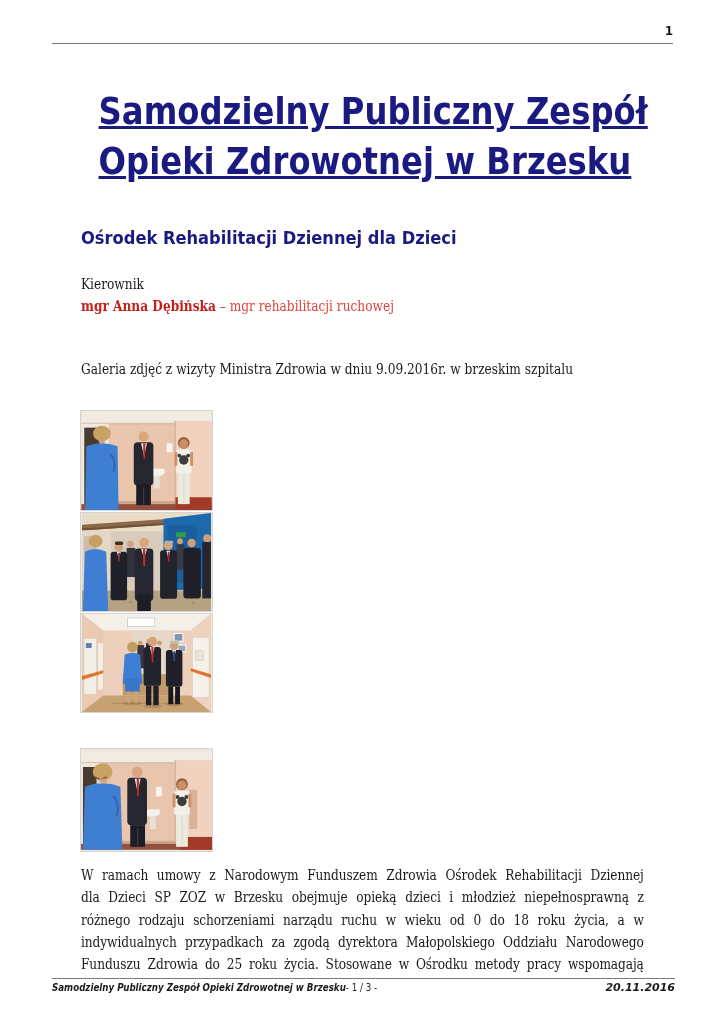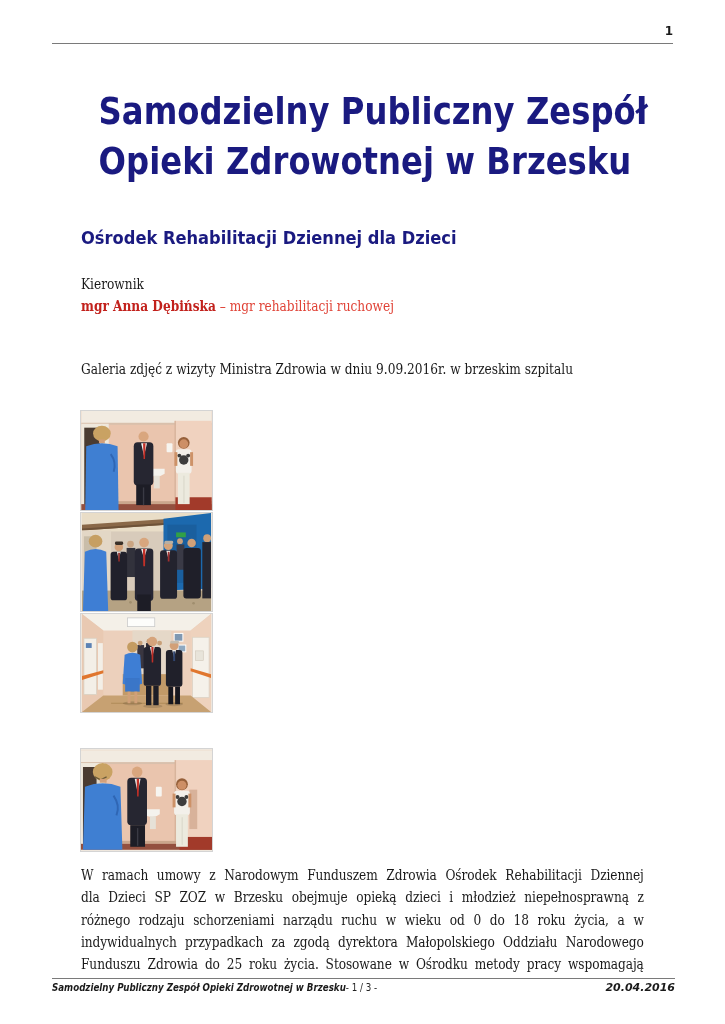--- a/index.html
+++ b/index.html
@@ -8,21 +8,21 @@
     font-family:"DejaVu Serif","Liberation Serif",serif;color:#1a1a1a;overflow:hidden;
   }
   .abs{position:absolute;}
   .sans{font-family:"DejaVu Sans","Liberation Sans",sans-serif;}
   .rule{position:absolute;height:1px;background:#7a7a7a;}
 
   .page-number{top:24px;right:52px;font-size:12px;font-weight:bold;}
 
   .doc-title{
     left:52px;top:86px;width:621px;text-align:left;
-    color:#1a1a80;font-weight:bold;font-size:38px;line-height:50px;
+    color:#1a1a80;font-weight:bold;font-size:38px;line-height:50px;text-decoration:underline;
   }
   .doc-title .tline{display:block;transform:scaleX(.85);transform-origin:50% 50%;white-space:nowrap;}
 
   .section-heading{
     left:81px;top:227px;color:#1a1a80;font-weight:bold;font-size:18.5px;
     white-space:nowrap;transform:scaleX(.88);transform-origin:0 0;
   }
 
   .kierownik-block{
     left:81px;top:274px;font-size:14.5px;line-height:21px;
@@ -261,15 +261,15 @@
   <div class="abs body-paragraph">
     <div class="pline">W ramach umowy z Narodowym Funduszem Zdrowia Ośrodek Rehabilitacji Dziennej</div>
     <div class="pline">dla Dzieci SP ZOZ w Brzesku obejmuje opieką dzieci i młodzież niepełnosprawną z</div>
     <div class="pline">różnego rodzaju schorzeniami narządu ruchu w wieku od 0 do 18 roku życia, a w</div>
     <div class="pline">indywidualnych przypadkach za zgodą dyrektora Małopolskiego Oddziału Narodowego</div>
     <div class="pline">Funduszu Zdrowia do 25 roku życia. Stosowane w Ośrodku metody pracy wspomagają</div>
   </div>
 
   <div class="rule footer-rule"></div>
   <div class="abs sans footer-left"><span>Samodzielny Publiczny Zespół Opieki Zdrowotnej w Brzesku</span><span class="page-indicator">- 1 / 3 -</span></div>
-  <div class="abs sans footer-date">20.04.2016</div>
+  <div class="abs sans footer-date">20.11.2016</div>
 
 </div>
 
 </body></html>

